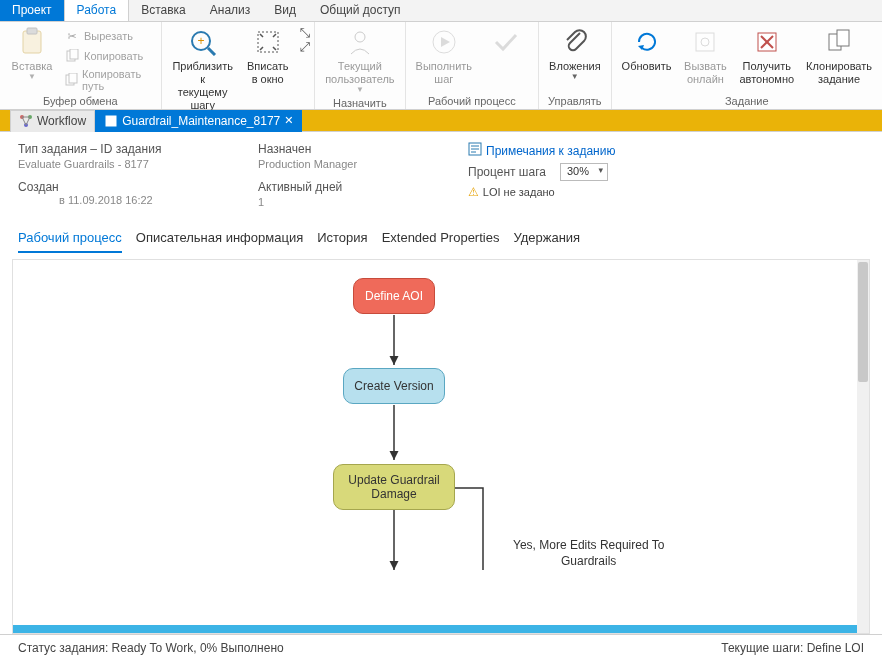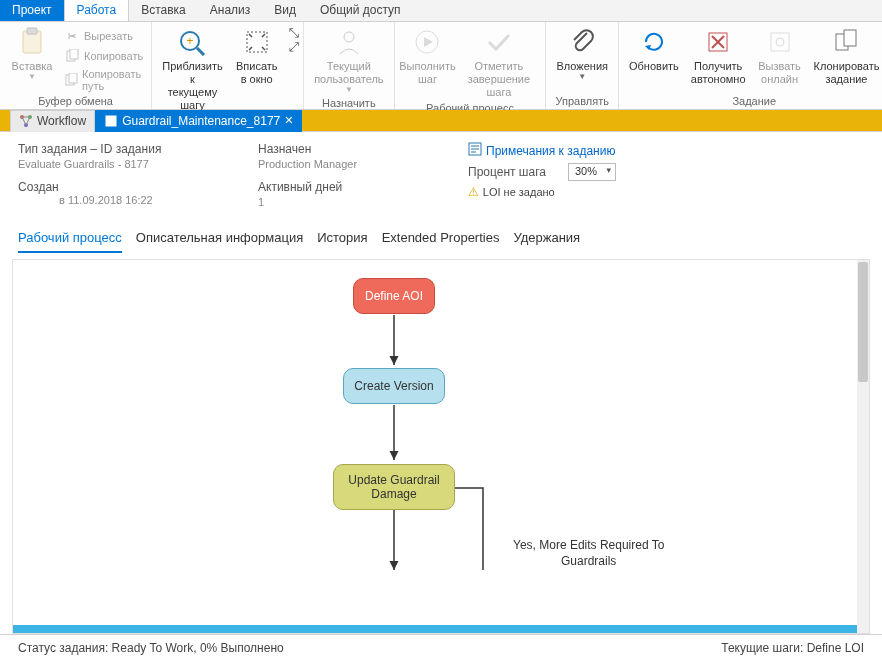--- a/index.html
+++ b/index.html
@@ -37,21 +37,21 @@
   
   
   .info-panel { padding:10px 18px 4px 18px; font-size:12px; }
   .info-row { display:flex; }
   .info-col { display:flex; flex-direction:column; }
   .col1 { width:240px; } .col2 { width:210px; } .col3 { flex:1; }
   .info-label { color:#555; font-size:12px; }
   .info-value { color:#888; font-size:11px; margin-top:2px; }
   .info-block { margin-bottom:10px; }
   .notes-link { color:#0066cc; cursor:pointer; display:flex; align-items:center; gap:4px; }
-  .percent-row { display:flex; align-items:center; gap:22px; margin-top:4px; }
+  .percent-row { display:flex; align-items:center; gap:14px; margin-top:4px; }
   .percent-select { border:1px solid #bbb; font-size:11px; padding:1px 18px 3px 6px; background:#fff; position:relative; cursor:pointer; }
   .percent-select::after { content:"▾"; position:absolute; right:4px; font-size:9px; color:#555; }
   .warn-row { display:flex; align-items:center; gap:4px; margin-top:4px; color:#444; font-size:11px; }
   .warn-ic { color:#e6a100; font-size:12px; }
   .created-row { display:flex; align-items:center; gap:5px; color:#888; font-size:11px; }
   .created-blank { display:inline-block; width:36px; height:12px; background:#fff; border:0; }
   
   
   .subnav { display:flex; gap:14px; padding:8px 18px 0 18px; font-size:13px; }
   .subnav .sntab { color:#333; padding-bottom:6px; cursor:pointer; }
@@ -185,22 +185,20 @@
           </span>
         <span class="lbl" style="white-space:pre-line">Выполнить
 шаг</span>
       </div>
       <div class="rbtn-large disabled">
         <span class="icon">
             <svg width="28" height="24">
               <path d="M4 12 L11 19 L24 5" fill="none" stroke="#bbb" stroke-width="3"></path>
             </svg>
           </span>
-        <span class="lbl" style="white-space:pre-line">Отметить
-завершение шага</span>
       </div>
     </div>
     <div class="group-label">Рабочий процесс</div>
   </div>
 
   <div class="ribbon-group">
     <div class="group-body">
       <div class="rbtn-large">
         <span class="icon">
             <svg width="26" height="30">
@@ -217,41 +215,41 @@
   <div class="ribbon-group" style="border-right:none;">
     <div class="group-body">
       <div class="rbtn-large">
         <span class="icon">
             <svg width="28" height="28">
               <path d="M6 14 a8 8 0 1 1 3 6" fill="none" stroke="#0078d7" stroke-width="2"></path>
               <polygon points="9,22 5,18 11,17" fill="#0078d7"></polygon>
             </svg>
           </span>
         <span class="lbl">Обновить</span>
+      </div>
+      <div class="rbtn-large disabled">
+        <span class="icon">
+            <svg width="28" height="28">
+              <rect x="5" y="5" width="18" height="18" fill="#fff" stroke="#bbb"></rect>
+              <circle cx="14" cy="14" r="4" fill="none" stroke="#bbb"></circle>
+            </svg>
+          </span>
+        <span class="lbl" style="white-space:pre-line">Вызвать
+онлайн</span>
       </div>
       <div class="rbtn-large">
         <span class="icon">
             <svg width="28" height="28">
               <rect x="5" y="5" width="18" height="18" fill="#fff" stroke="#c0504d"></rect>
               <line x1="8" y1="8" x2="20" y2="20" stroke="#c0504d" stroke-width="2"></line>
               <line x1="20" y1="8" x2="8" y2="20" stroke="#c0504d" stroke-width="2"></line>
             </svg>
           </span>
         <span class="lbl" style="white-space:pre-line">Получить
 автономно</span>
-      </div>
-      <div class="rbtn-large disabled">
-        <span class="icon">
-            <svg width="28" height="28">
-              <rect x="5" y="5" width="18" height="18" fill="#fff" stroke="#bbb"></rect>
-              <circle cx="14" cy="14" r="4" fill="none" stroke="#bbb"></circle>
-            </svg>
-          </span>
-        <span class="lbl" style="white-space:pre-line">Вызвать
-онлайн</span>
       </div>
       <div class="rbtn-large">
         <span class="icon">
             <svg width="28" height="28">
               <rect x="4" y="6" width="12" height="16" fill="#fff" stroke="#777"></rect>
               <rect x="12" y="2" width="12" height="16" fill="#fff" stroke="#777"></rect>
             </svg>
           </span>
         <span class="lbl" style="white-space:pre-line">Клонировать
 задание</span>

